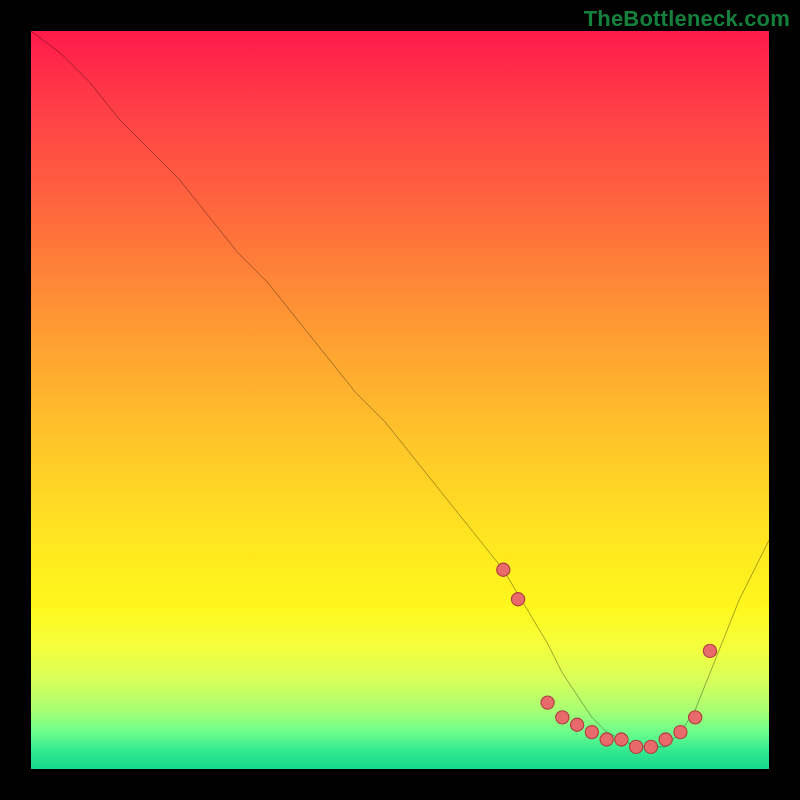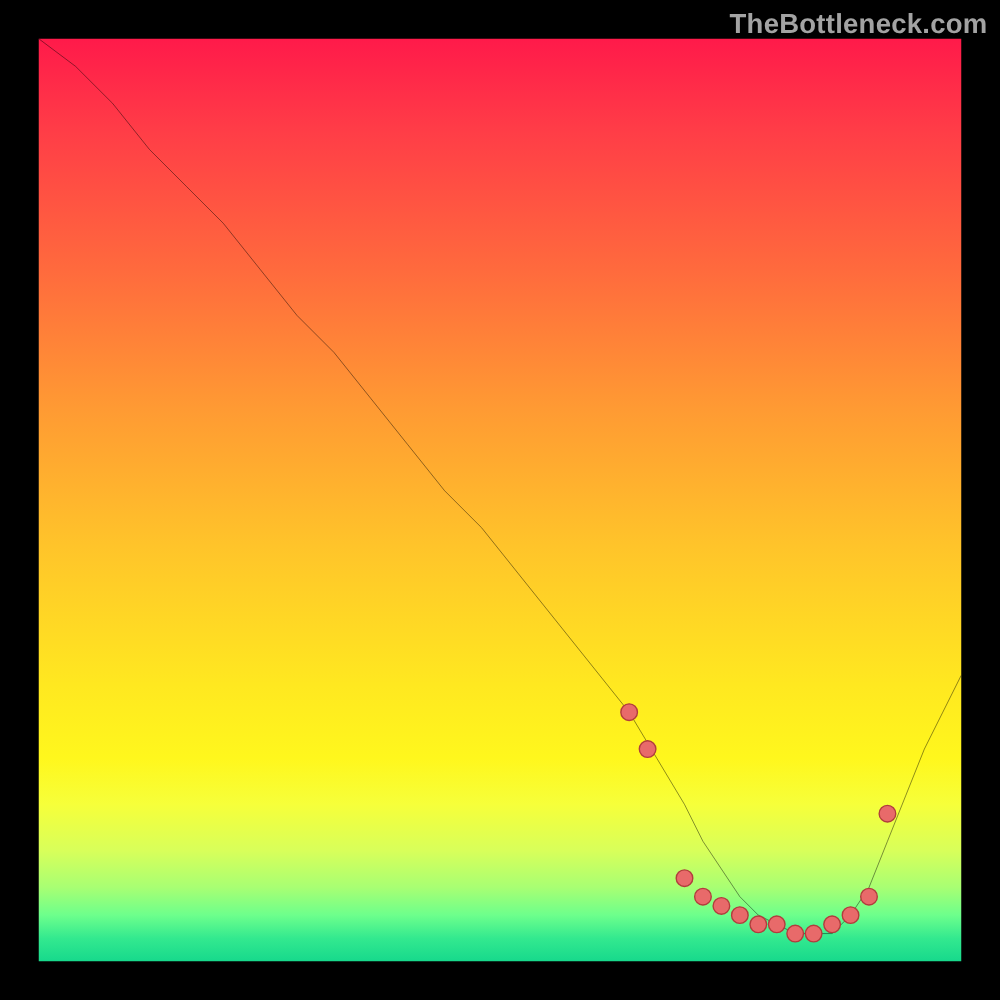--- a/index.html
+++ b/index.html
@@ -47,21 +47,21 @@
     position: absolute;
     left: 0;
     top: 0;
     width: 738px;
     height: 738px;
   }
   .watermark {
     position: absolute;
     top: 6px;
     right: 10px;
-    color: #a3a3a3;
+    color: #15803d;
     font-size: 22px;
     font-weight: 600;
     letter-spacing: 0.2px;
   }
 </style>
 </head>
 <body>
 
 <div class="frame">
   <div class="plot">

